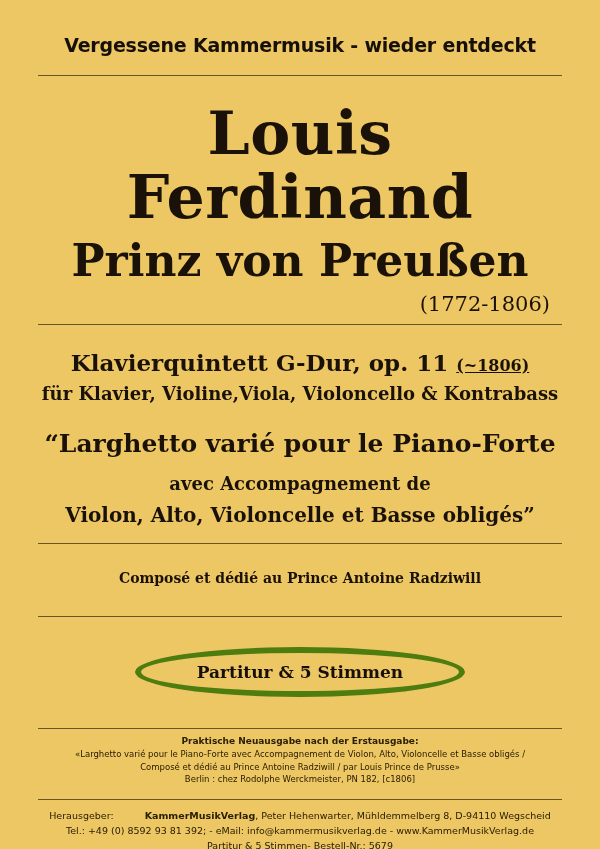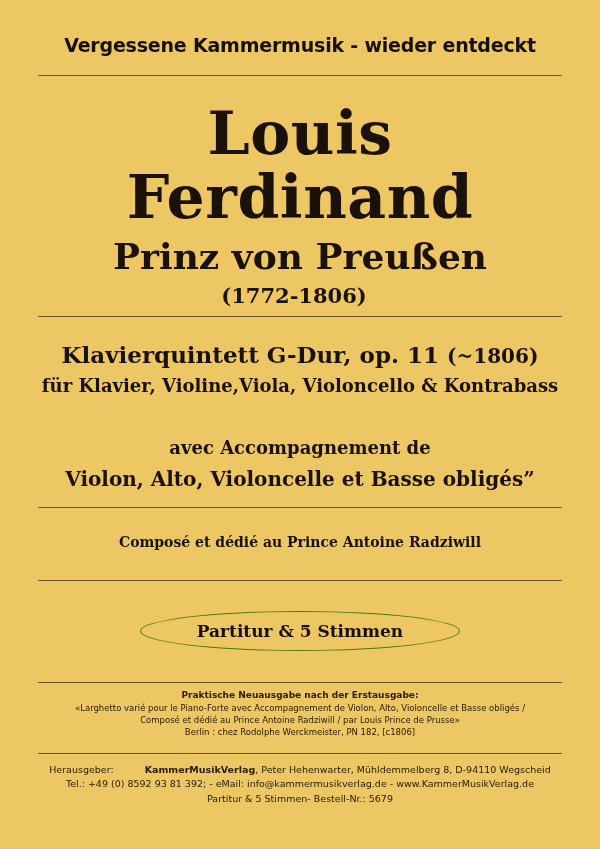--- a/index.html
+++ b/index.html
@@ -47,46 +47,48 @@
   .composer-name {
     font-family: "DejaVu Serif", serif;
     font-weight: bold;
     font-size: 60px;
     line-height: 1.06;
     letter-spacing: 0.5px;
   }
   .composer-title {
     font-family: "DejaVu Serif", serif;
     font-weight: bold;
-    font-size: 36px;
+    font-size: 44px;
     line-height: 1.1;
     margin-top: 8px;
   }
   .composer-dates {
     font-family: "DejaVu Serif", serif;
-    font-weight: bold;
+    font-weight: normal;
     font-size: 21px;
+    text-align: right;
     margin-top: 6px;
     padding-right: 12px;
   }
   .rule.r2 { margin-top: 8px; }
 
   .work-block {
     text-align: center;
     margin-top: 24px;
   }
   .work-title {
     font-family: "DejaVu Serif", serif;
     font-weight: bold;
     font-size: 23px;
     letter-spacing: 0px;
   }
   .work-title .dateparen {
-    font-size: 20px;
-    font-weight: bold;
+    font-size: 16px;
+    font-weight: bold;
+    text-decoration: underline;
   }
   .work-scoring {
     font-family: "DejaVu Serif", serif;
     font-weight: bold;
     font-size: 18px;
     margin-top: 7px;
   }
 
   .subtitle-block {
     text-align: center;
@@ -120,21 +122,21 @@
     margin-top: 26px;
   }
   .rule.r4 { margin-top: 30px; }
 
   .oval-wrap {
     display: flex;
     justify-content: center;
     margin-top: 30px;
   }
   .oval {
-    border: 1px solid #4d7c0f;
+    border: 6px solid #4d7c0f;
     border-radius: 50%/50%;
     padding: 9px 56px;
     font-family: "DejaVu Serif", serif;
     font-weight: bold;
     font-size: 17px;
     color: #171008;
     background: transparent;
   }
   .rule.r5 { margin-top: 31px; }
 
@@ -182,20 +184,21 @@
 
   <div class="work-block">
     <div class="work-title">
       <span>Klavierquintett  G-Dur,  op. 11</span>
       <span class="dateparen">(~1806)</span>
     </div>
     <div class="work-scoring">für Klavier, Violine,Viola, Violoncello &amp; Kontrabass</div>
   </div>
 
   <div class="subtitle-block">
+    <div class="subtitle-main">“Larghetto varié pour le Piano-Forte</div>
     <div class="subtitle-sub1">avec Accompagnement de</div>
     <div class="subtitle-sub2">Violon, Alto, Violoncelle et Basse obligés”</div>
   </div>
 
   <hr class="rule r3">
 
   <div class="dedication">Composé et dédié au Prince Antoine Radziwill</div>
 
   <hr class="rule r4">
 

